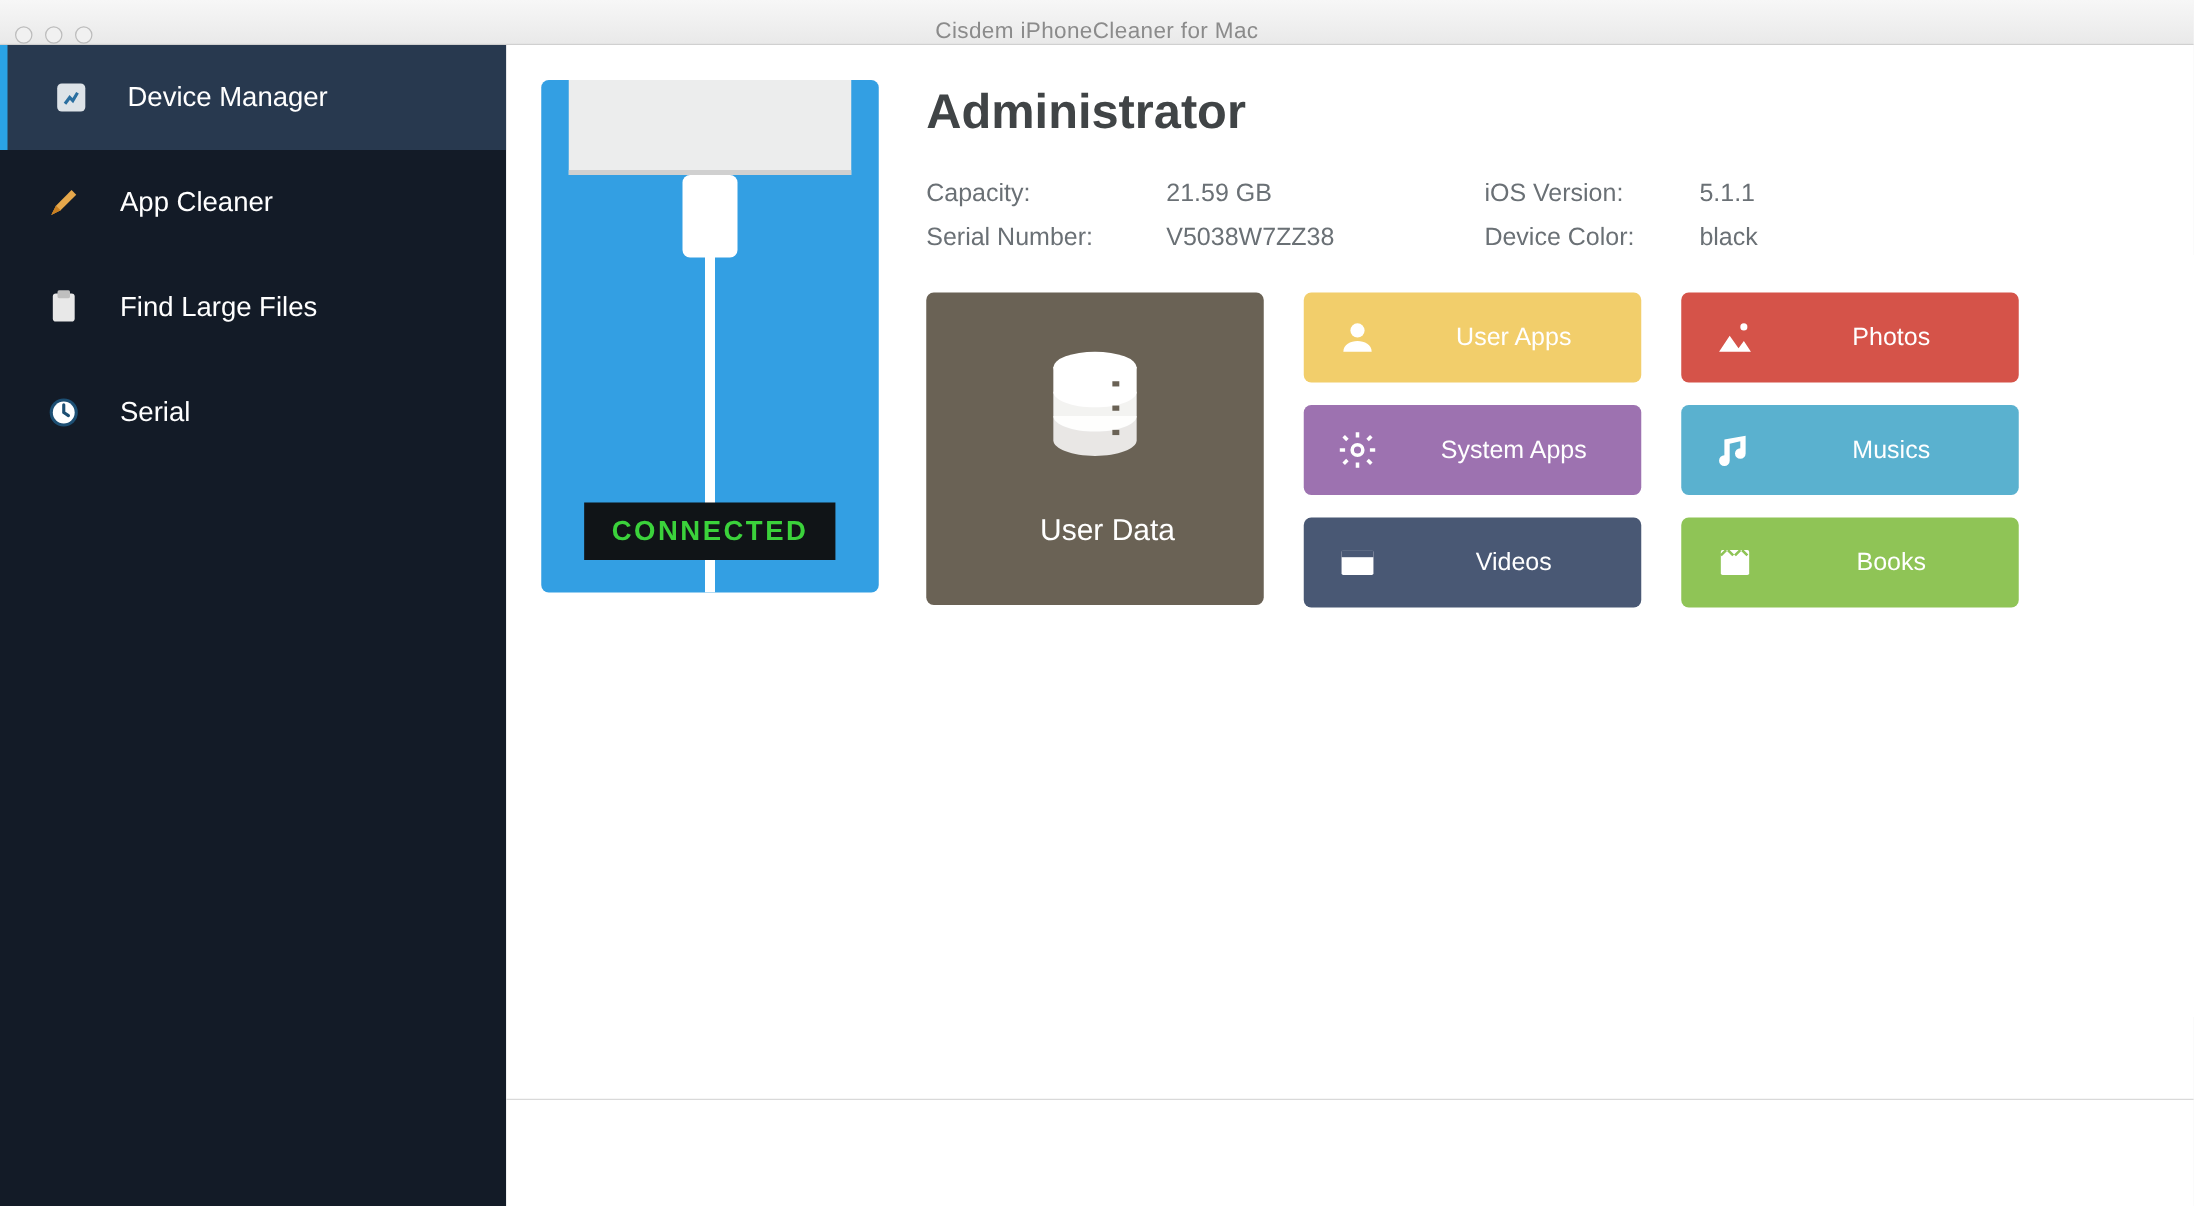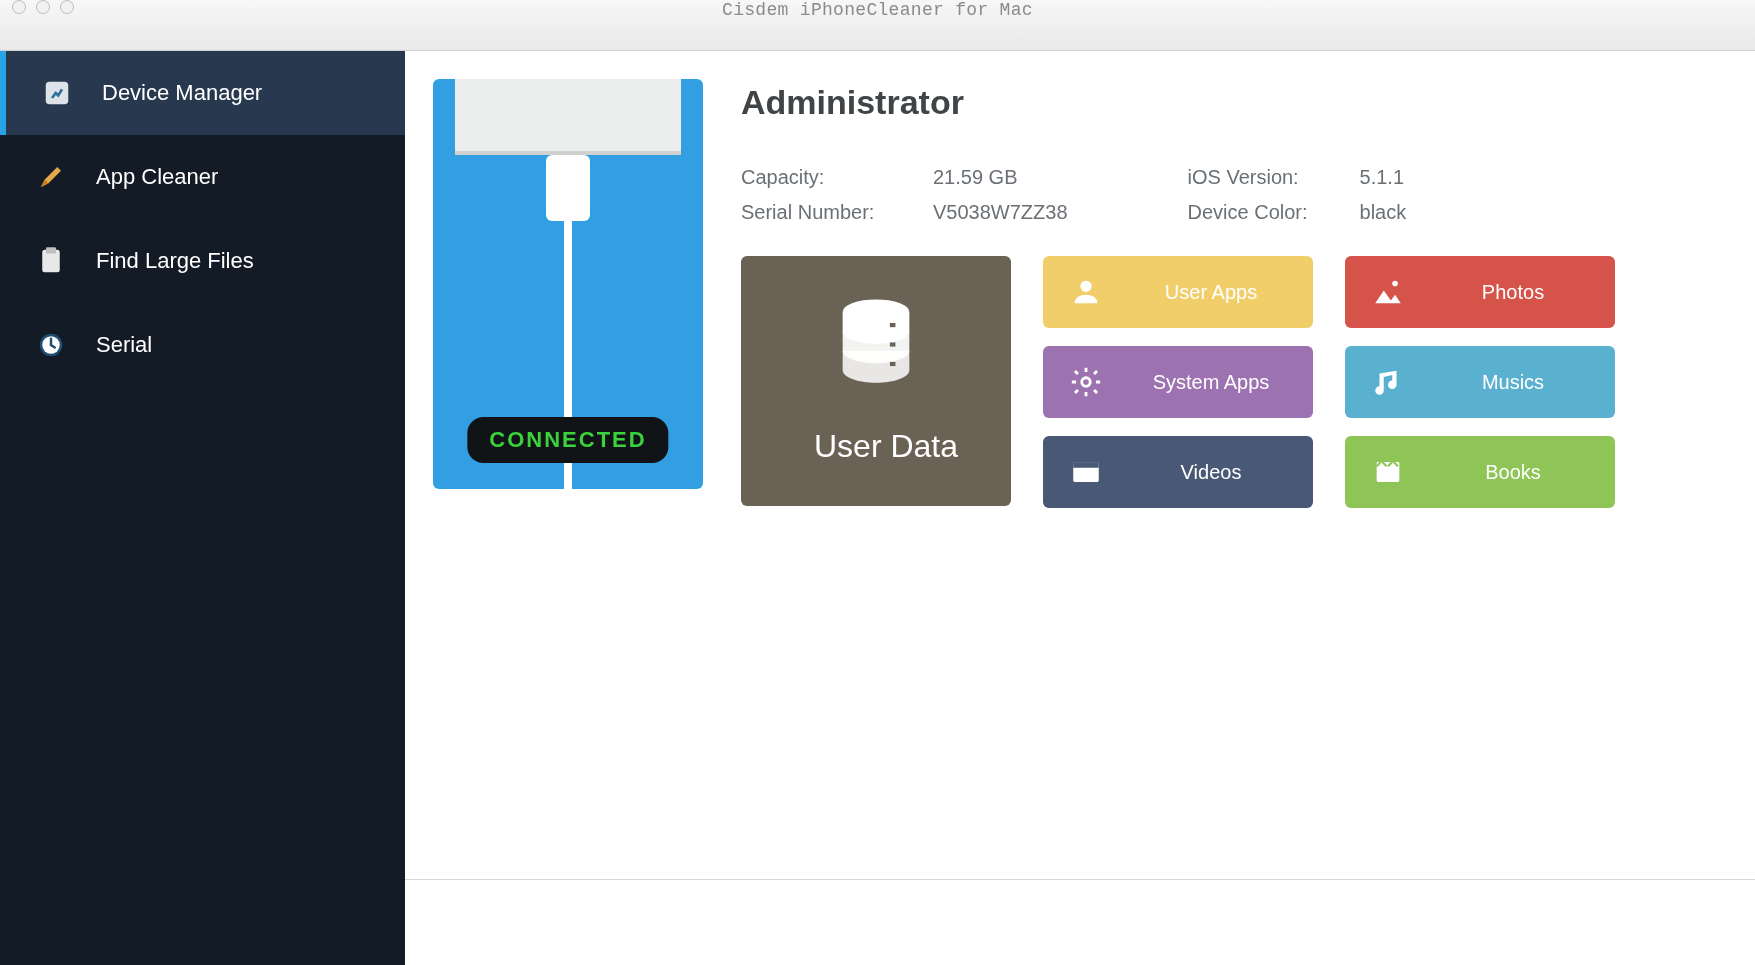--- a/index.html
+++ b/index.html
@@ -7,28 +7,27 @@
   body {
     font-family: -apple-system, "Helvetica Neue", Arial, sans-serif;
     background: #f3f3f3;
     width: 1755px;
     height: 965px;
     display: flex;
     flex-direction: column;
   }
   
   .titlebar {
-    height: 51px;
+    height: 36px;
     background: linear-gradient(#f7f7f7,#e9e9e9);
     border-bottom: 1px solid #d0d0d0;
     display: flex;
-    align-items: flex-start;
+    align-items: flex-end;
     position: relative;
     padding-left: 12px;
-    font-family: Liberation Mono, monospace;
   }
   .traffic-lights { display: flex; gap: 10px; }
   .tl { width: 14px; height: 14px; border-radius: 50%; border:1px solid #bcbcbc; background:#f1f1f1; }
   .titlebar-title {
     position: absolute; left:0; right:0; text-align:center;
     color:#8b8b8b; font-size:18px; letter-spacing:.3px;
   }
   
   .container { flex:1; display:flex; min-height:0; }
   .sidebar {
@@ -69,39 +68,39 @@
     position:absolute; top:76px; left:50%; transform:translateX(-50%);
     width:44px; height:66px; background:#fff; border-radius:6px;
   }
   .cable-line {
     position:absolute; top:140px; left:50%; transform:translateX(-50%);
     width:8px; bottom:0; background:#fff;
   }
   .connected-badge {
     position:absolute; bottom:26px; left:50%; transform:translateX(-50%);
     background:#101417; color:#3bd23b; font-weight:700; letter-spacing:2px;
-    font-size:22px; padding:10px 22px; border-radius:16px;
+    font-size:22px; padding:10px 22px; border-radius:0;
   }
 
   .info-col { flex:1; display:flex; flex-direction:column; }
-  .device-name { font-size:34px; color:#404446; margin-top:4px; margin-bottom:44px; }
+  .device-name { font-size:39px; color:#404446; margin-top:4px; margin-bottom:32px; }
   .info-grid { display:flex; gap:120px; color:#646b70; font-size:20px; margin-bottom:32px; }
   .info-pair-col { display:flex; flex-direction:column; gap:12px; }
   .info-pair { display:flex; gap:32px; }
   .info-label { color:#6a7075; min-width:160px; }
   .info-value { color:#6a7075; }
 
   
   .tiles { display:flex; gap:32px; }
   .big-tile {
     width:270px; height:250px; background:#6a6255; border-radius:6px;
     display:flex; flex-direction:column; align-items:center; justify-content:center; gap:26px;
     color:#fff; cursor:pointer;
   }
-  .big-tile .label { font-size:32px;margin-left:20px; }
+  .big-tile .label { font-size:24px;margin-left:20px; }
   .tile-col { display:flex; flex-direction:column; gap:18px; }
   .tile {
     width:270px; height:72px; border-radius:6px; display:flex; align-items:center;
     color:#fff; cursor:pointer; padding-left:26px; gap:6px; font-size:20px;
   }
   .tile .ticon { width:34px; height:34px; display:flex; align-items:center; justify-content:center; }
   .tile .tlabel { flex:1; text-align:center; }
   .bg-yellow { background:#f2ce6b; }
   .bg-purple { background:#9d72b0; }
   .bg-slate  { background:#495874; }

